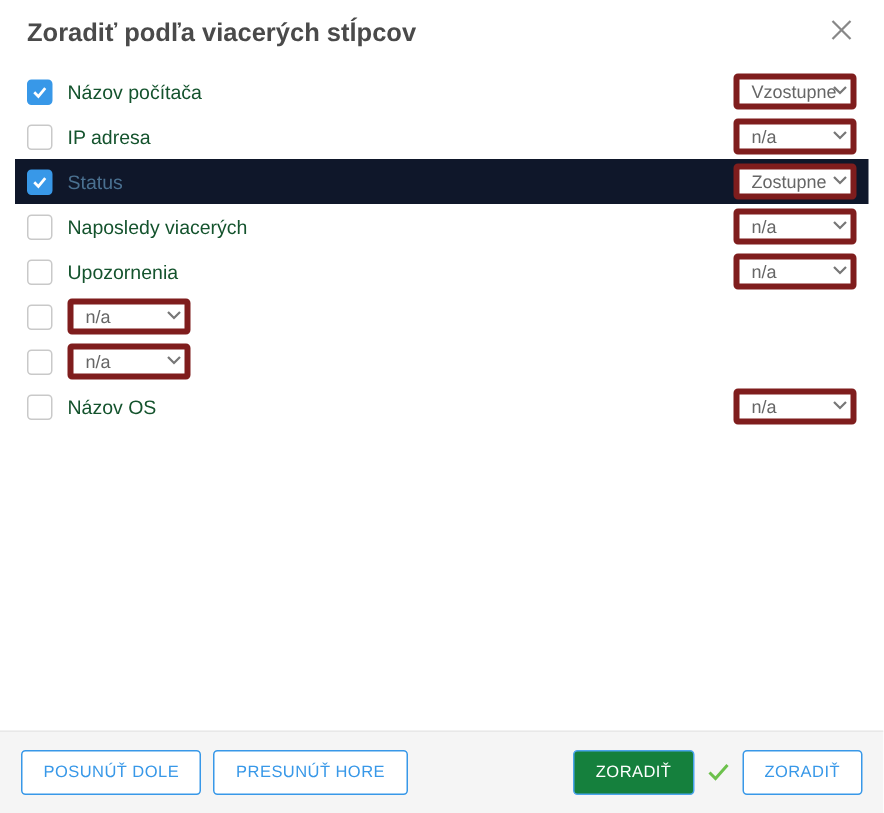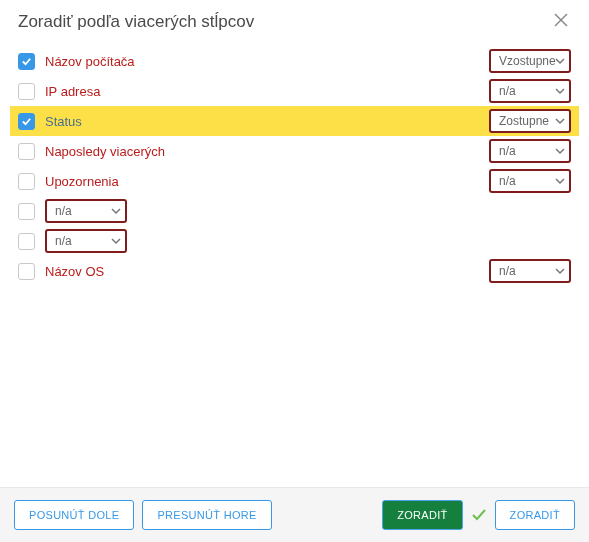--- a/index.html
+++ b/index.html
@@ -14,21 +14,21 @@
     }
     .header {
       display: flex;
       align-items: center;
       justify-content: space-between;
       padding: 12px 18px 8px 18px;
     }
     .title {
       font-size: 17px;
       color: #4a4a4a;
-      font-weight: 400;
+      font-weight: 700;
     }
     .close-btn {
       width: 20px;
       height: 20px;
       cursor: pointer;
       display: flex;
       align-items: center;
       justify-content: center;
       color: #888;
     }
@@ -38,21 +38,21 @@
       padding: 6px 10px;
       overflow: auto;
     }
     .row {
       display: flex;
       align-items: center;
       padding: 3px 8px;
       min-height: 30px;
     }
     .row.selected {
-      background: #fde047;
+      background: #0f172a;
     }
     .checkbox {
       width: 17px;
       height: 17px;
       border: 1px solid #c9c9c9;
       border-radius: 3px;
       margin-right: 10px;
       display: flex;
       align-items: center;
       justify-content: center;
@@ -61,32 +61,32 @@
       flex-shrink: 0;
     }
     .checkbox.checked {
       background: #3898e8;
       border-color: #3898e8;
     }
     .checkbox.checked svg { width: 11px; height: 11px; }
     .row-label {
       flex: 1;
       font-size: 13px;
-      color: #b91c1c;
+      color: #14532d;
     }
     .row.selected .row-label { color: #4a7090; }
     .select-wrap {
       position: relative;
       width: 82px;
       flex-shrink: 0;
     }
     .select-field {
       width: 100%;
       height: 24px;
-      border: 2px solid #7f1d1d;
+      border: 4px solid #7f1d1d;
       border-radius: 3px;
       padding: 0 20px 0 8px;
       font-size: 12px;
       color: #666;
       background: #fff;
       cursor: pointer;
       display: flex;
       align-items: center;
       overflow: hidden;
       white-space: nowrap;

